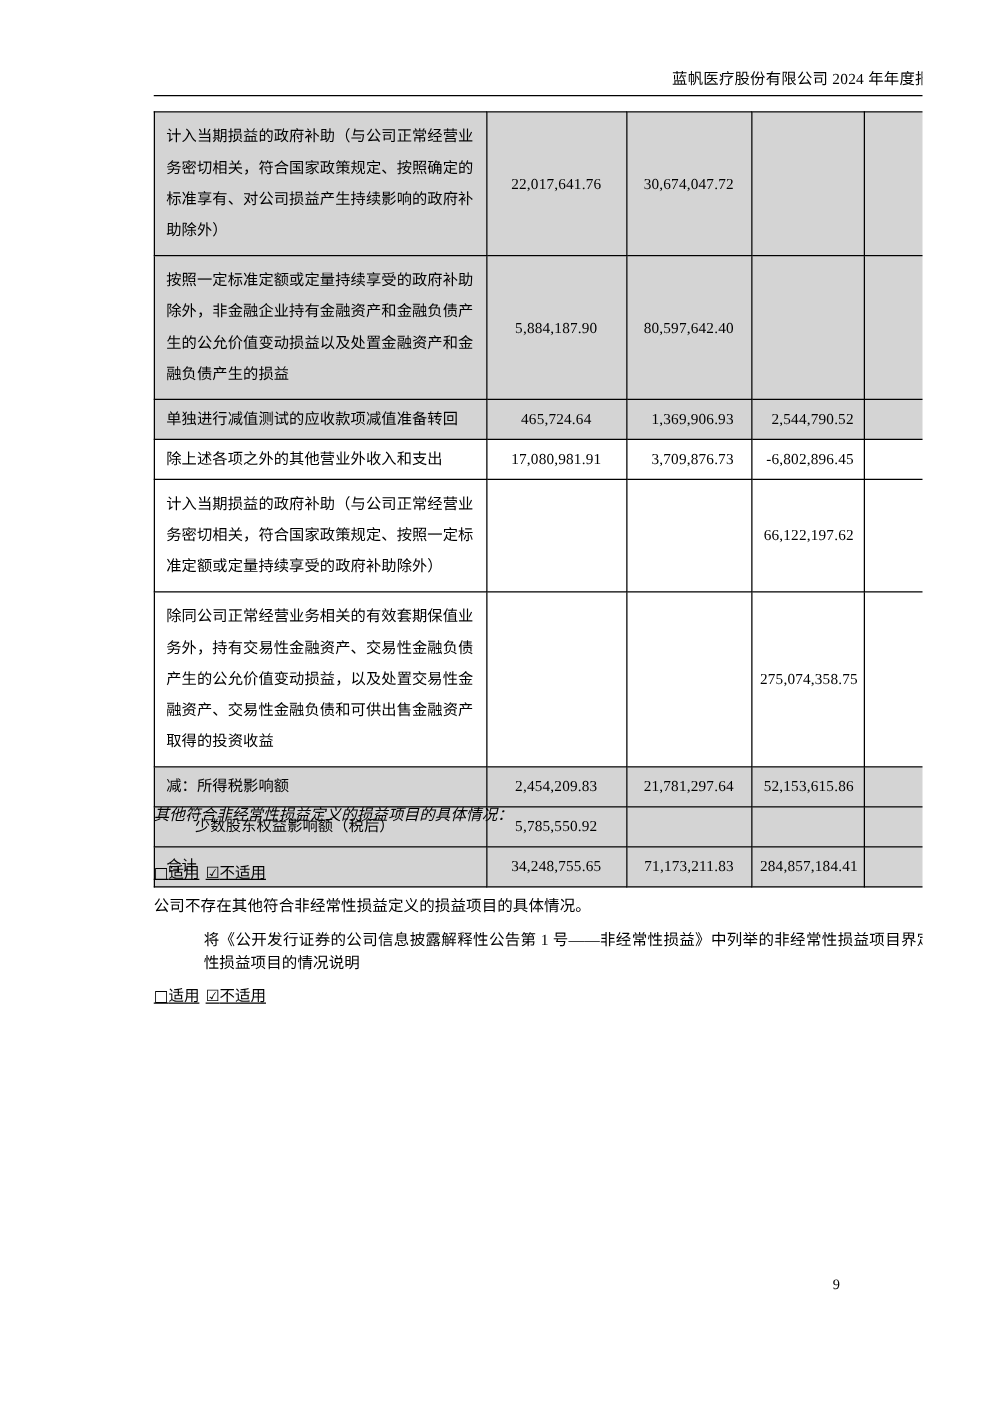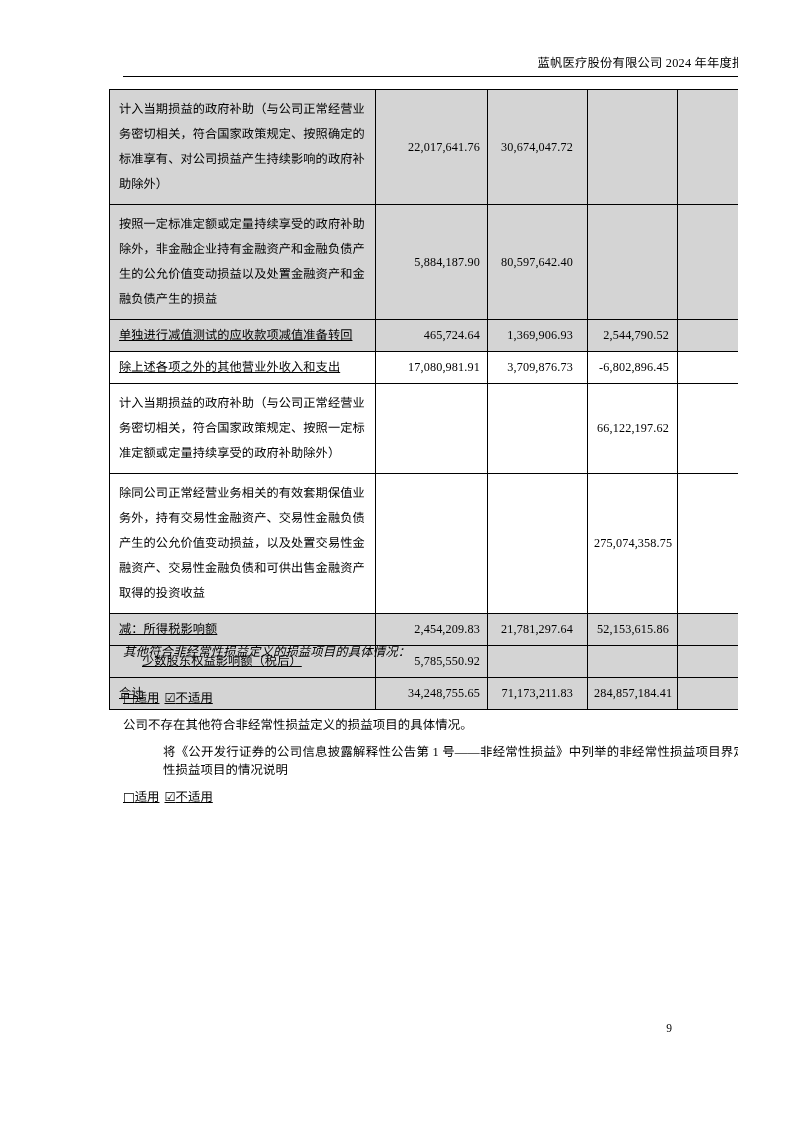--- a/index.html
+++ b/index.html
@@ -40,21 +40,21 @@
     left: 68px;
     top: 76px;
     width: 659px;
     height: 0;
     border-top: 1.1px solid #000000;
   }
 
   
   .table-wrap {
     position: absolute;
-    left: 54px;
+    left: 68px;
     top: 89px;
     width: 659px;
   }
   table.fin {
     border-collapse: collapse;
     width: 659px;
     table-layout: fixed;
     font-size: 12.2px;
   }
   table.fin td {
@@ -77,37 +77,37 @@
     display: block;
     padding: 7px 9px 7px 9px;
     line-height: 25px;
     letter-spacing: 0.1px;
     text-align: left;
   }
   .lbl.compact {
     padding-top: 5px;
     padding-bottom: 5px;
     line-height: 21px;
-    text-decoration: underline;
   }
   .lbl.indent {
     padding-left: 32px;
   }
   .num {
     display: block;
     padding: 4px 8px 4px 6px;
     text-align: right;
     white-space: nowrap;
     letter-spacing: 0.15px;
   }
   .num.c3pad {
     padding-right: 14px;
   }
   .num.c2pad {
     padding-right: 7px;
+    text-align: center;
   }
 
   
   .body-copy {
     position: absolute;
     left: 68px;
     top: 643px;
     width: 661px;
     font-size: 12.4px;
     letter-spacing: 0.1px;

